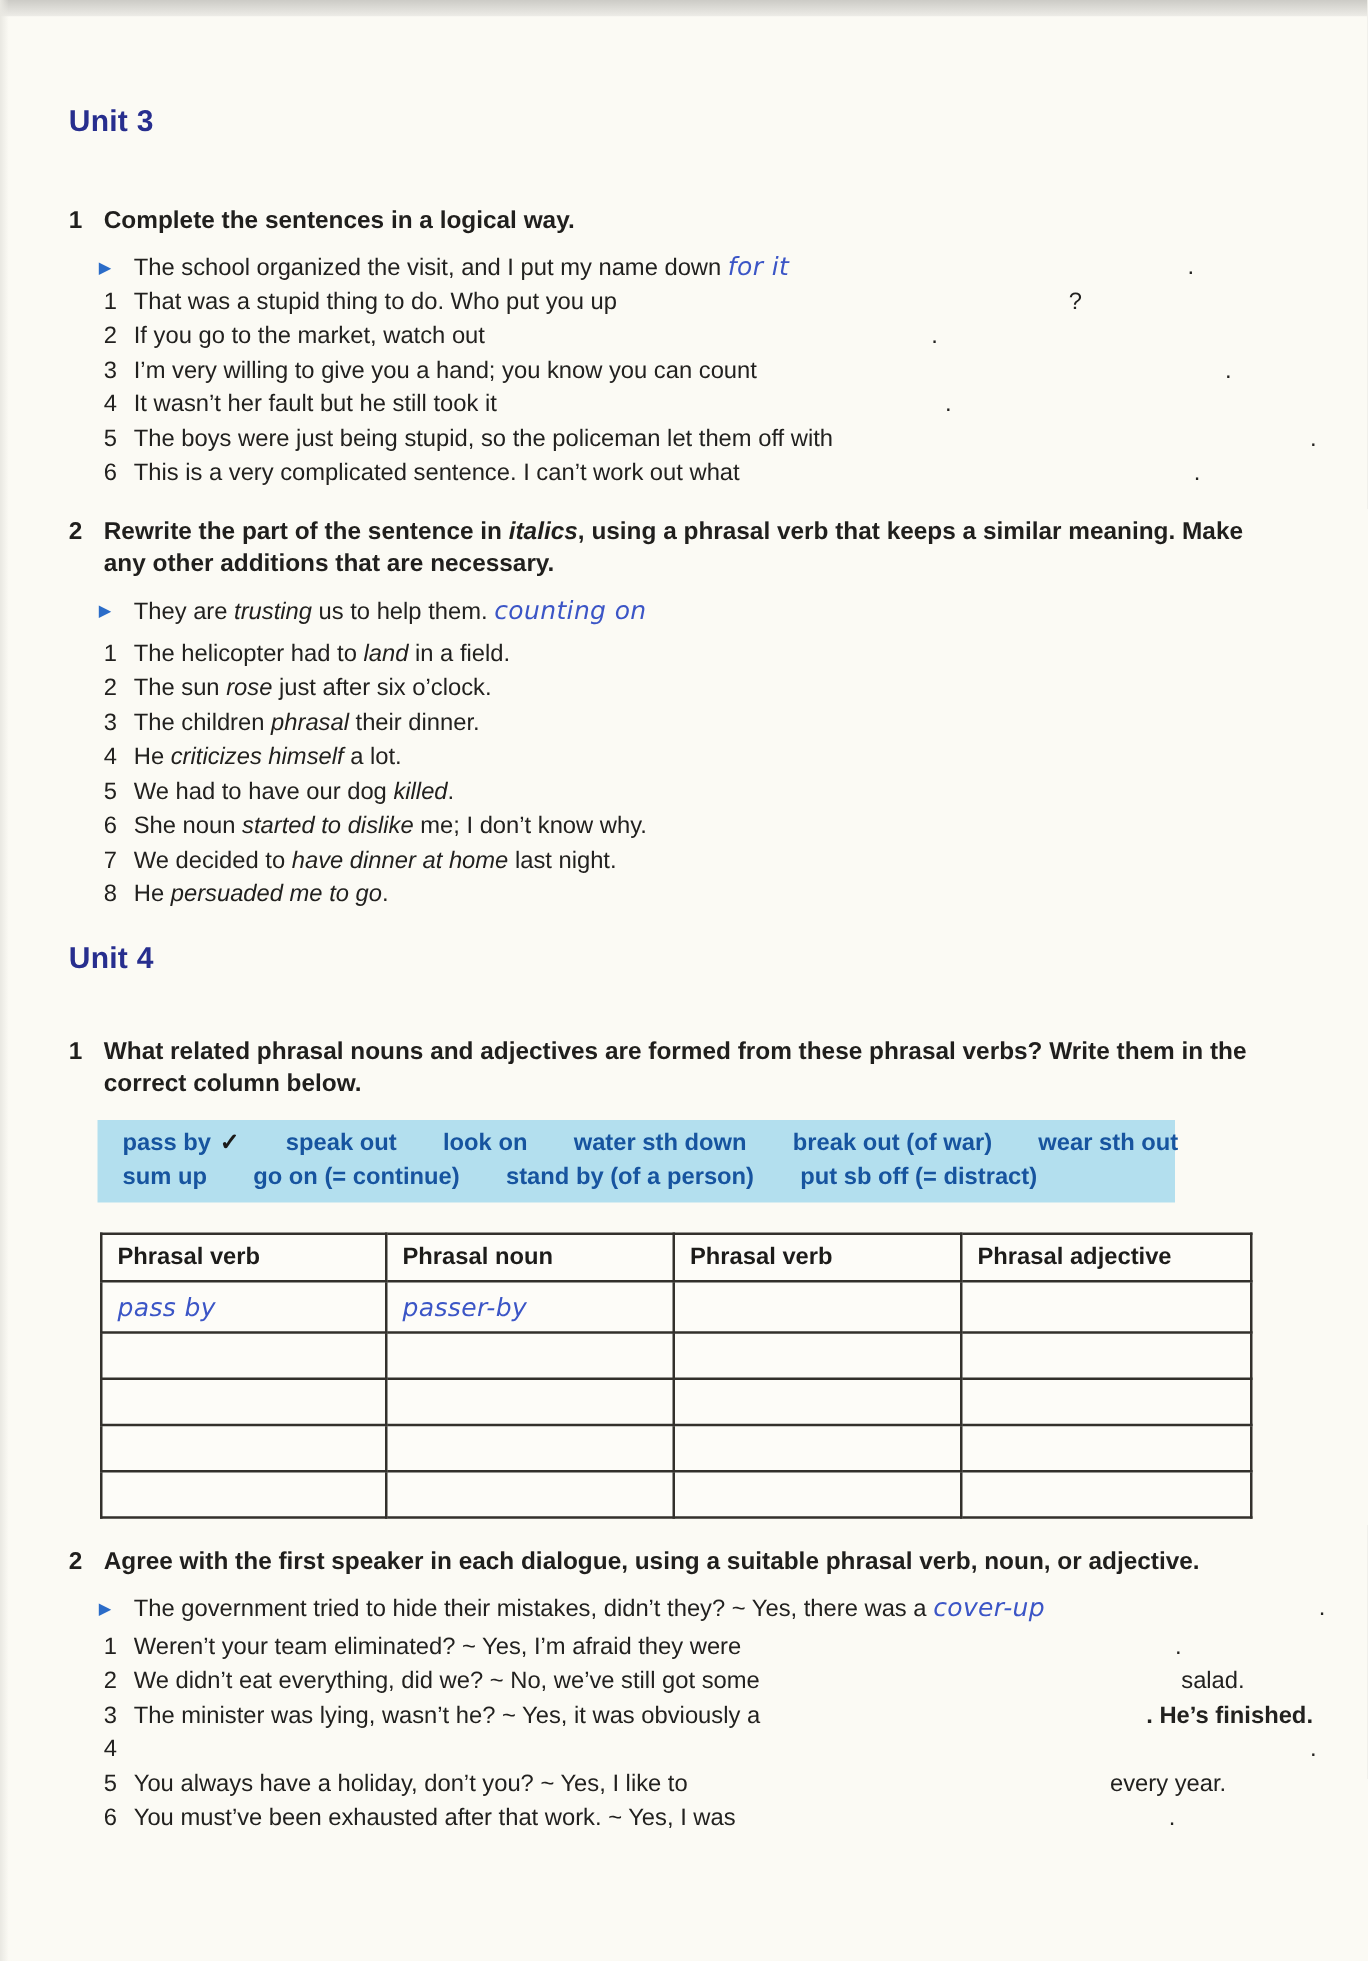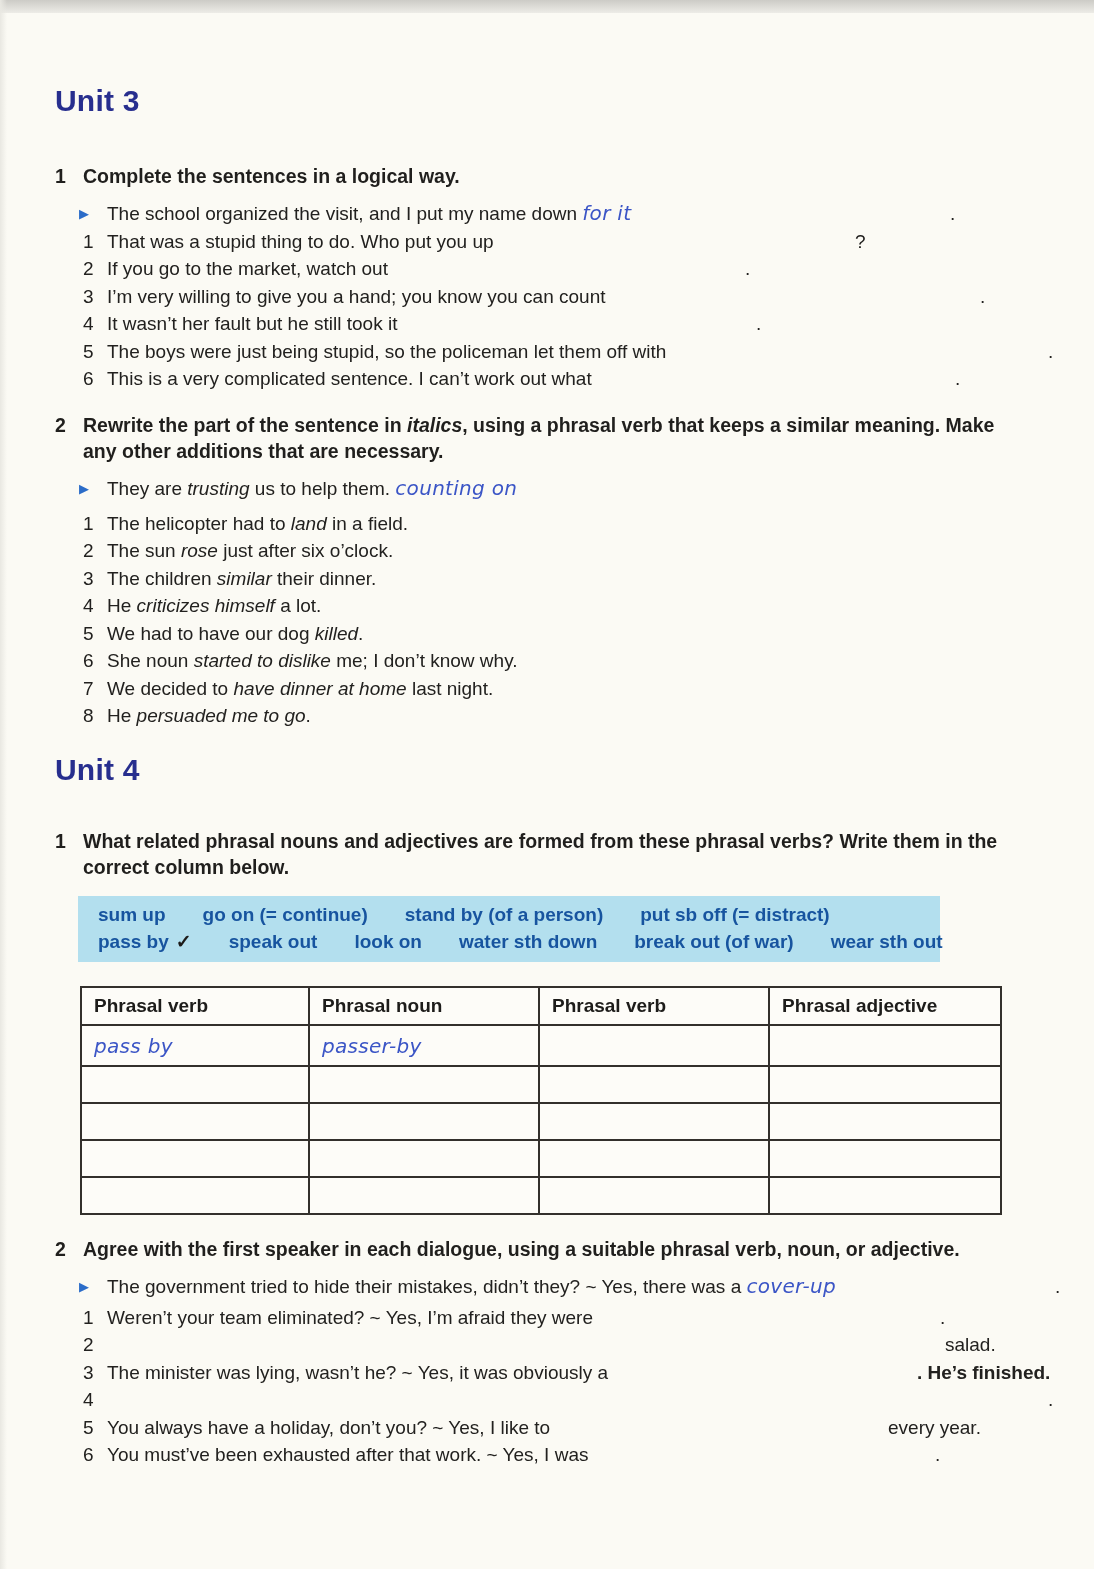--- a/index.html
+++ b/index.html
@@ -7,21 +7,21 @@
     position:relative;width:1094px;height:1569px;margin:0 auto;
     background:#fbfaf4;overflow:hidden;
     font-family:"Liberation Sans",sans-serif;color:#22211f;
   }
   .scan-top{position:absolute;top:0;left:0;right:0;height:13px;
     background:linear-gradient(180deg,#cccbc6,#edece7);}
   .scan-left{position:absolute;top:0;left:0;bottom:0;width:7px;
     background:linear-gradient(90deg,#e9e8e2,rgba(237,236,231,0));}
   .content{position:absolute;left:55px;top:0;width:1005px;height:100%;}
 
-  .unit-title{position:absolute;left:0;font-size:30px;font-weight:700;
+  .unit-title{position:absolute;left:0;font-size:24px;font-weight:700;
     color:#272e8e;letter-spacing:.2px;}
   #u3t{top:84px;}
   #u4t{top:753px;}
 
   .exercise{position:absolute;left:0;width:1005px;}
   #u3e1{top:163px;}
   #u3e2{top:412px;}
   #u4e1{top:828px;}
   #u4e2{top:1236px;}
 
@@ -125,21 +125,21 @@
           <div class="line">
             <span class="marker">1</span>
             <span class="txt"><span>The helicopter had to </span><span class="it">land</span><span> in a field.</span></span>
           </div>
           <div class="line">
             <span class="marker">2</span>
             <span class="txt"><span>The sun </span><span class="it">rose</span><span> just after six o’clock.</span></span>
           </div>
           <div class="line">
             <span class="marker">3</span>
-            <span class="txt"><span>The children </span><span class="it">similar</span><span> their dinner.</span></span>
+            <span class="txt"><span>The children </span><span class="it">phrasal</span><span> their dinner.</span></span>
           </div>
           <div class="line">
             <span class="marker">4</span>
             <span class="txt"><span>He </span><span class="it">criticizes himself</span><span> a lot.</span></span>
           </div>
           <div class="line">
             <span class="marker">5</span>
             <span class="txt"><span>We had to have our dog </span><span class="it">killed</span><span>.</span></span>
           </div>
           <div class="line">
@@ -159,22 +159,22 @@
 
     <div class="unit-title" id="u4t">Unit 4</div>
 
     <div class="exercise" id="u4e1">
       <div class="ex-head">
         <span class="ex-num">1</span>
         <span class="ex-title">What related phrasal nouns and adjectives are formed from these phrasal verbs? Write them in the
 correct column below.</span>
       </div>
       <div class="wordbox">
+        <div class="wb-line"><span class="word">pass by<span class="check">✓</span></span><span class="word">speak out</span><span class="word">look on</span><span class="word">water sth down</span><span class="word">break out (of war)</span><span class="word">wear sth out</span></div>
         <div class="wb-line"><span class="word">sum up</span><span class="word">go on (= continue)</span><span class="word">stand by (of a person)</span><span class="word">put sb off (= distract)</span></div>
-        <div class="wb-line"><span class="word">pass by<span class="check">✓</span></span><span class="word">speak out</span><span class="word">look on</span><span class="word">water sth down</span><span class="word">break out (of war)</span><span class="word">wear sth out</span></div>
       </div>
       <table class="pv-table">
           <colgroup>
             <col style="width: 228px;">
             <col style="width: 230px;">
             <col style="width: 230px;">
             <col style="width: 232px;">
           </colgroup>
           <thead>
             <tr>
@@ -230,20 +230,21 @@
             <span class="txt"><span>The government tried to hide their mistakes, didn’t they? ~ Yes, there was a </span><span class="hand">cover-up</span></span>
             <span class="tail" style="left: 1000px;">.</span>
           </div>
           <div class="line">
             <span class="marker">1</span>
             <span class="txt"><span>Weren’t your team eliminated? ~ Yes, I’m afraid they were</span></span>
             <span class="tail" style="left: 885px;">.</span>
           </div>
           <div class="line">
             <span class="marker">2</span>
+            <span class="txt"><span>We didn’t eat everything, did we? ~ No, we’ve still got some</span></span>
             <span class="tail" style="left: 890px;">salad.</span>
           </div>
           <div class="line">
             <span class="marker">3</span>
             <span class="txt"><span>The minister was lying, wasn’t he? ~ Yes, it was obviously a</span></span>
             <span class="tail" style="left: 862px; font-weight: bold;">. He’s finished.</span>
           </div>
           <div class="line">
             <span class="marker">4</span>
             <span class="tail" style="left: 993px;">.</span>

